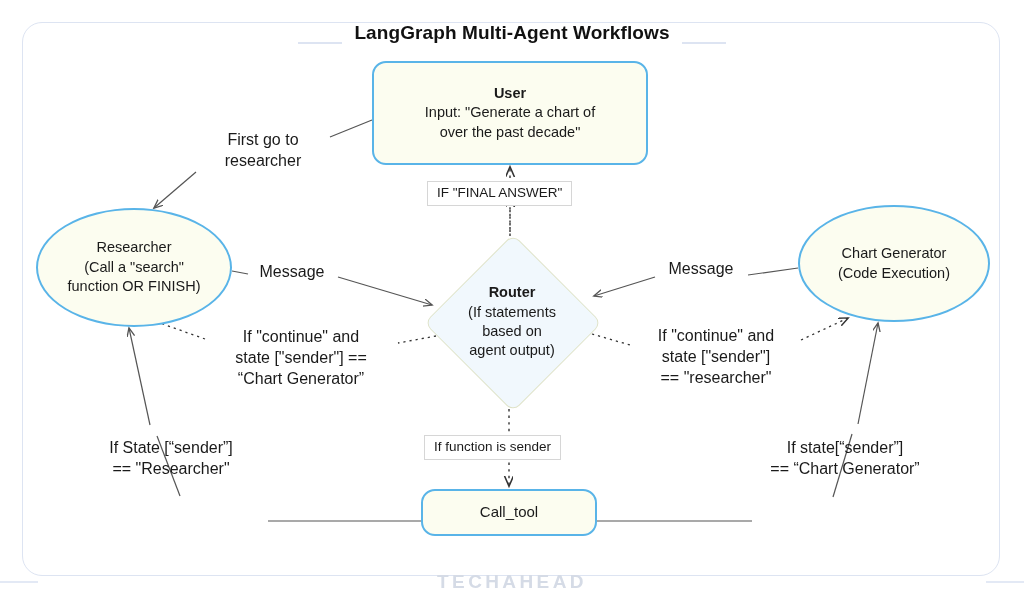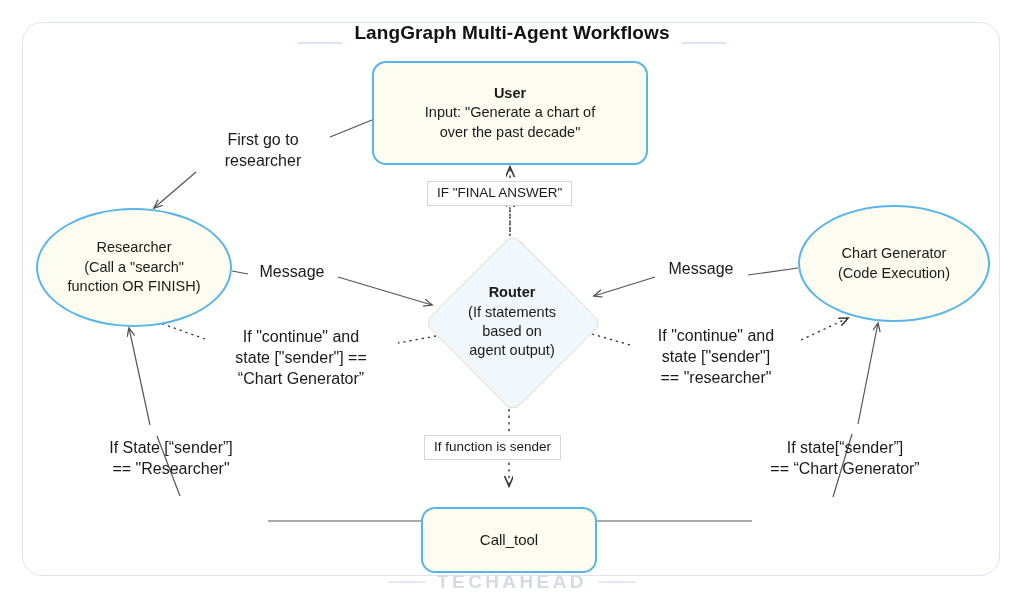--- a/index.html
+++ b/index.html
@@ -132,22 +132,22 @@
   #node-router .router-text {
     position: relative;
     z-index: 2;
     display: flex;
     flex-direction: column;
     align-items: center;
     justify-content: center;
   }
   
   #node-calltool {
-    left: 421px; top: 507px;
-    width: 176px; height: 66px;
+    left: 421px; top: 489px;
+    width: 176px; height: 47px;
   }
   #node-calltool .node-line { font-size: 15px; }
   
   .edge-label {
     position: absolute;
     z-index: 4;
     text-align: center;
     font-size: 16px;
     line-height: 1.32;
     color: #1a1a1a;
@@ -173,21 +173,21 @@
 
   
   .footer {
     position: absolute;
     left: 0;
     top: 566px;
     width: 1024px;
     height: 32px;
     display: flex;
     align-items: center;
-    justify-content: center;
+    justify-content: space-between;
     z-index: 6;
   }
   .footer-rule {
     width: 38px;
     height: 2px;
     background: #e3e9f5;
   }
   .footer-text {
     font-size: 19px;
     font-weight: bold;

